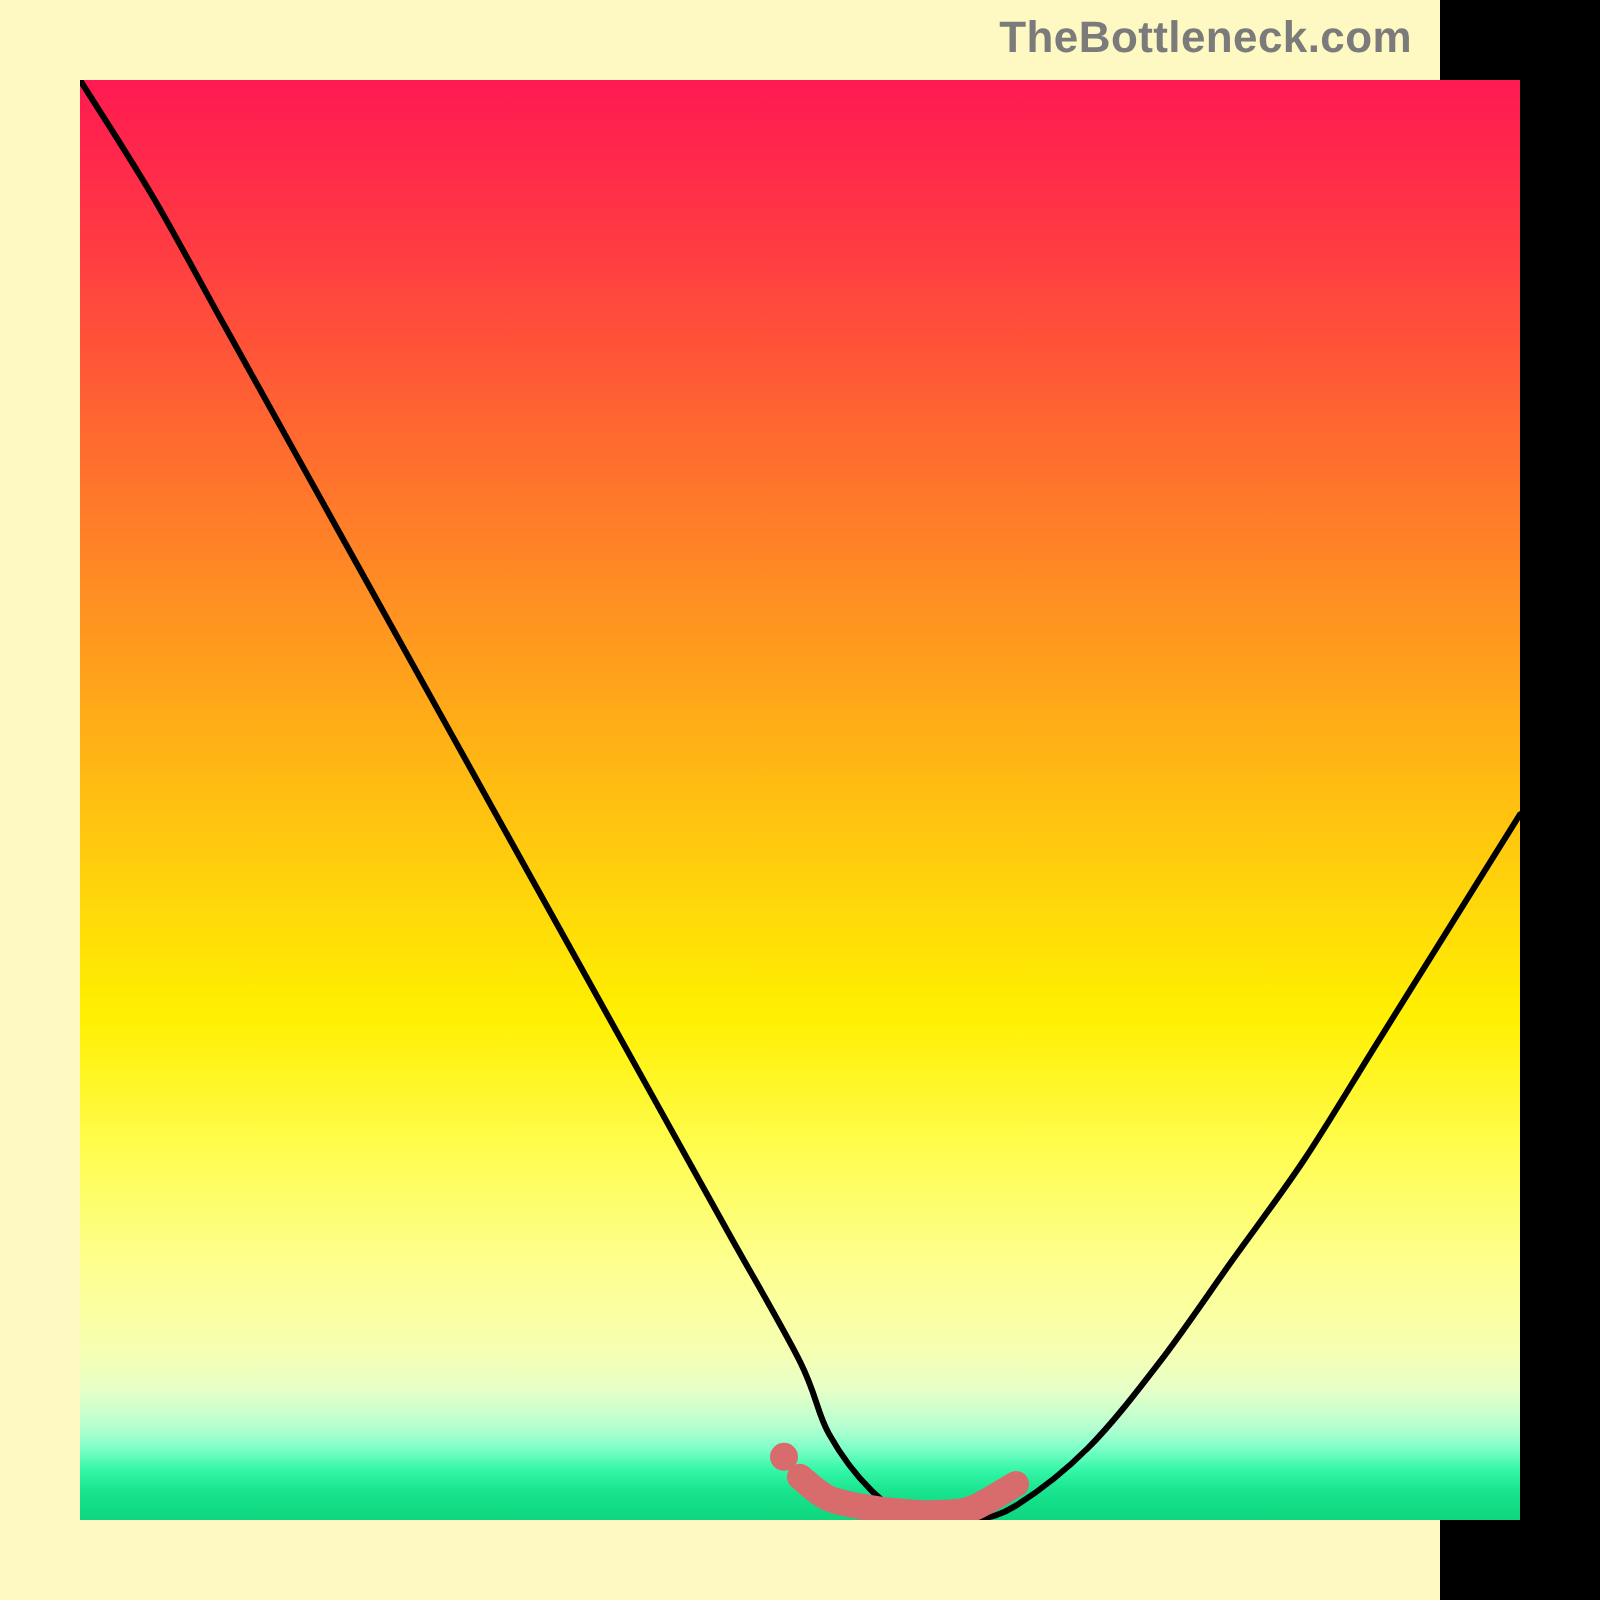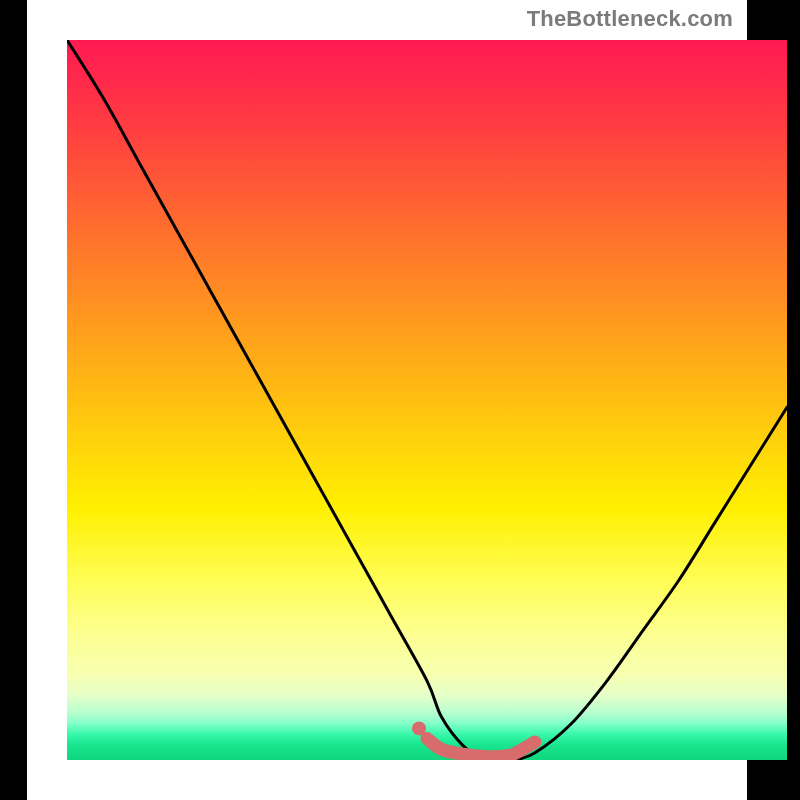--- a/index.html
+++ b/index.html
@@ -9,22 +9,21 @@
     height: 800px;
     background: #000;
     overflow: hidden;
   }
   .outer {
     position: absolute;
     left: 0;
     top: 0;
     width: 720px;
     height: 800px;
-    background: #ffffff;
-    margin-left: 27px;
+    background: #fef9c3;
   }
   .plot {
     position: absolute;
     left: 40px;
     top: 40px;
     width: 720px;
     height: 720px;
     overflow: hidden;
   }
   .grad {

